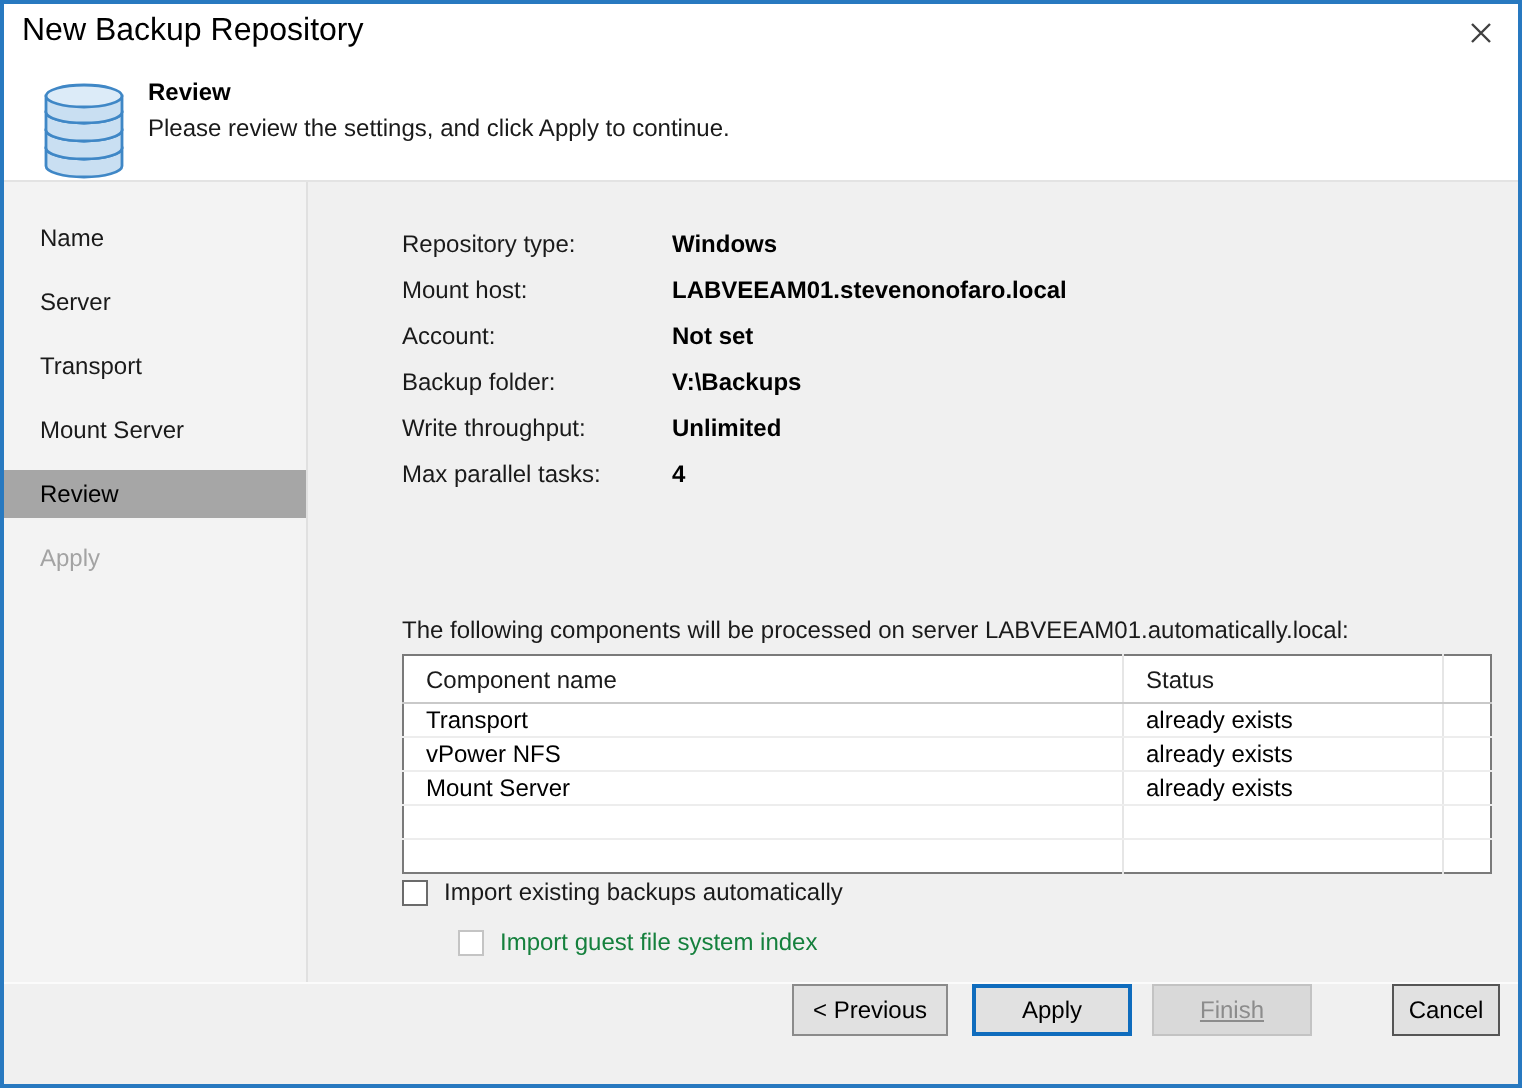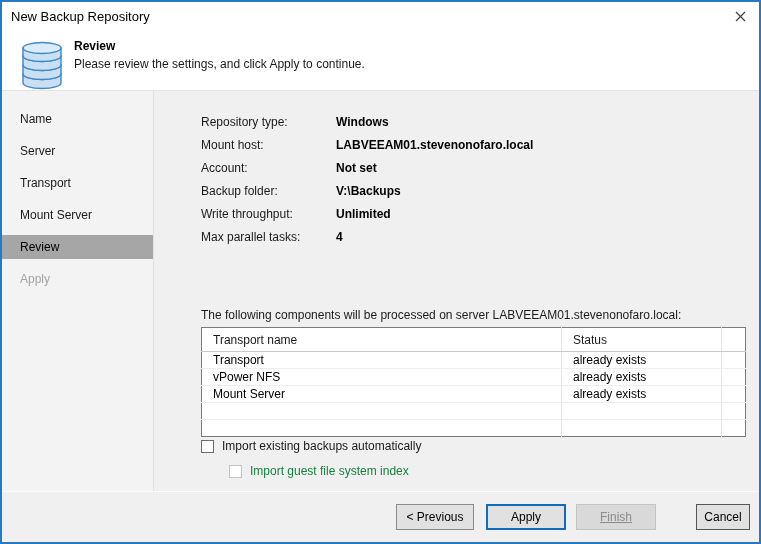--- a/index.html
+++ b/index.html
@@ -4,21 +4,21 @@
 <style>
   * { margin:0; padding:0; box-sizing:border-box; }
   html,body { width:761px; height:544px; font-family:"Liberation Sans", sans-serif; }
   .dialog{
     position:relative; width:761px; height:544px;
     border:2px solid #2879c0; background:#f0f0f0; overflow:hidden;
   }
   
   .titlebar{ position:absolute; left:0; top:0; right:0; height:28px; background:#ffffff;
     display:flex; align-items:center; padding-left:9px; }
-  .titlebar .title{ font-size:13px; color:#000; }
+  .titlebar .title{ font-size:16px; color:#000; }
   .close-btn{ position:absolute; top:5px; right:8px; width:22px; height:20px;
     display:flex; align-items:center; justify-content:center; cursor:pointer; background:transparent; border:none; }
   
   .header{ position:absolute; top:28px; left:0; right:0; height:61px; background:#ffffff;
     border-bottom:1px solid #e3e3e3; }
   .db-icon{ position:absolute; left:19px; top:11px; }
   .header-title{ position:absolute; left:72px; top:9px; font-size:12px; font-weight:bold; color:#000; }
   .header-sub{ position:absolute; left:72px; top:27px; font-size:12px; color:#1a1a1a; }
   
   .sidebar{ position:absolute; top:89px; left:0; width:152px; bottom:51px;
@@ -45,21 +45,21 @@
   table.components td{ height:17px; padding-left:11px; border-bottom:1px solid #ededed; color:#000000; }
   table.components th:nth-child(-n+2), table.components td:nth-child(-n+2){ border-right:1px solid #e6e6e6; }
   table.components tr:last-child td{ border-bottom:none; }
   
   .chk-row{ display:flex; align-items:center; margin-top:2px; font-size:12px; color:#1a1a1a; }
   .chk-row.indented{ margin-left:28px; margin-top:11px; color:#15803d; }
   .chk-box{ width:13px; height:13px; background:#ffffff; border:1px solid #6b6b6b; margin-right:8px; flex:none; }
   .chk-row.indented .chk-box{ border-color:#c4c4c4; }
   
   .footer{ position:absolute; left:0; right:0; bottom:0; height:51px; background:#f0f0f0;
-    border-top:1px solid #fbfbfb; display:flex; align-items:center; justify-content:flex-end;
+    border-top:1px solid #fbfbfb; display:flex; justify-content:flex-end;
     padding-right:9px; }
   .btn{ height:26px; font-size:12px; font-family:"Liberation Sans", sans-serif;
     background:#e1e1e1; border:1px solid #8b8b8b; color:#000; cursor:pointer; }
   .btn-previous{ width:78px; margin-right:12px; }
   .btn-apply{ width:80px; border:2px solid #0f6cbd; margin-right:10px; }
   .btn-finish{ width:80px; background:#d9d9d9; border:1px solid #c3c3c3; color:#8c8c8c; cursor:default; margin-right:15px;text-decoration:underline; }
   .btn-cancel{ width:54px; border:1px solid #555555;margin-left:25px; }
 </style>
 </head>
 <body>
@@ -139,31 +139,31 @@
       <div class="sum-row">
         <span class="sum-label">Write throughput:</span>
         <span class="sum-value">Unlimited</span>
       </div>
       <div class="sum-row">
         <span class="sum-label">Max parallel tasks:</span>
         <span class="sum-value">4</span>
       </div>
     </div>
 
-    <div class="caption">The following components will be processed on server LABVEEAM01.stevenonofaro.local:</div>
+    <div class="caption">The following components will be processed on server LABVEEAM01.automatically.local:</div>
 
     <table class="components">
       <colgroup>
           <col class="c-name">
           <col class="c-status">
           <col class="c-extra">
         </colgroup>
       <tbody>
           <tr>
-        <th>Transport name</th>
+        <th>Component name</th>
         <th>Status</th>
         <th></th>
       </tr>
       <tr>
         <td>Transport</td>
         <td>already exists</td>
         <td></td>
       </tr>
       <tr>
         <td>vPower NFS</td>

